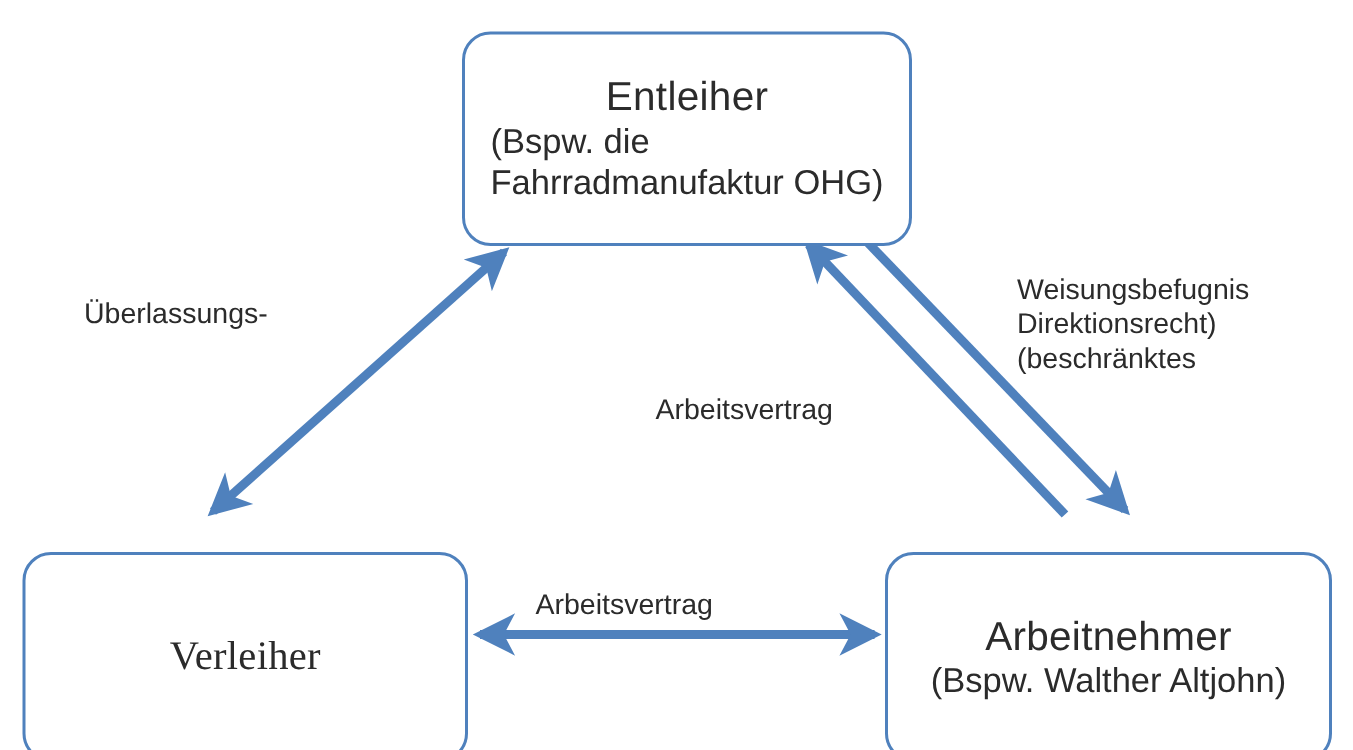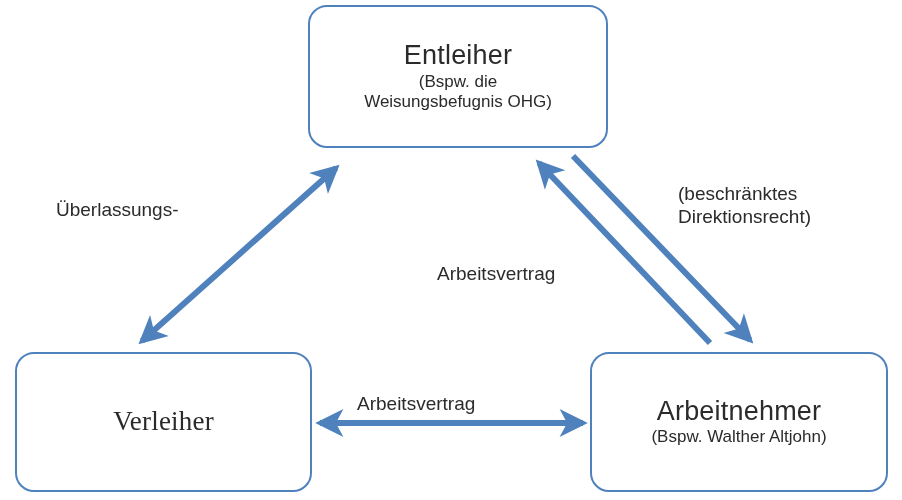--- a/index.html
+++ b/index.html
@@ -38,32 +38,32 @@
     position: absolute;
     z-index: 2;
     box-sizing: border-box;
     border: 2px solid #4f81bd;
     border-radius: 19px;
     background: #ffffff;
     display: flex;
     flex-direction: column;
     align-items: center;
     justify-content: center;
-    text-align: center;
     padding: 4px 10px;
+    margin-top: 16px;
   }
   .node-title {
     font-size: 27px;
     line-height: 1.12;
     letter-spacing: 0.2px;
     color: #2b2b2b;
     white-space: nowrap;
   }
   .node-sub {
-    font-size: 17px;
+    font-size: 23px;
     line-height: 1.2;
     color: #2b2b2b;
     margin-top: 1px;
   }
   .node-sub span { display: block; white-space: nowrap; }
 
   #node-entleiher {
     left: 308px;  top: 5px;
     width: 300px; height: 143px;
   }
@@ -126,21 +126,21 @@
 
     <line x1="573" y1="156" x2="750" y2="340" stroke="#4f81bd" stroke-width="6" marker-end="url(#arrow-end)"></line>
 
     <line x1="320" y1="423" x2="583" y2="423" stroke="#4f81bd" stroke-width="6" marker-start="url(#arrow-start)" marker-end="url(#arrow-end)"></line>
   </svg>
 
   <div class="node" id="node-entleiher">
     <div class="node-title">Entleiher</div>
     <div class="node-sub">
       <span>(Bspw. die</span>
-      <span>Weisungsbefugnis OHG)</span>
+      <span>Fahrradmanufaktur OHG)</span>
     </div>
   </div>
 
   <div class="node" id="node-verleiher">
     <div class="node-title">Verleiher</div>
     <div class="node-sub">
     </div>
   </div>
 
   <div class="node" id="node-arbeitnehmer">
@@ -152,21 +152,22 @@
 
   <div class="edge-label" id="label-ueberlassungsvertrag">
     <span>Überlassungs-</span>
   </div>
 
   <div class="edge-label" id="label-arbeitsleistung">
     <span>Arbeitsvertrag</span>
   </div>
 
   <div class="edge-label" id="label-weisungsbefugnis">
+    <span>Weisungsbefugnis</span>
+    <span>Direktionsrecht)</span>
     <span>(beschränktes</span>
-    <span>Direktionsrecht)</span>
   </div>
 
   <div class="edge-label" id="label-arbeitsvertrag">
     <span>Arbeitsvertrag</span>
   </div>
 
 </div>
 
 </body></html>

